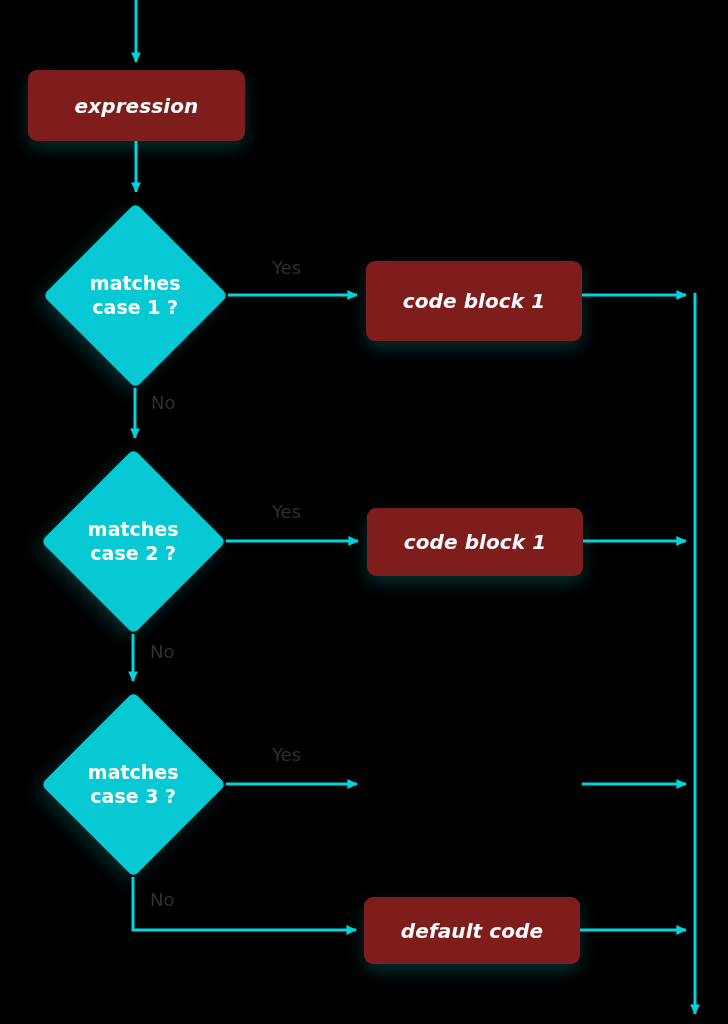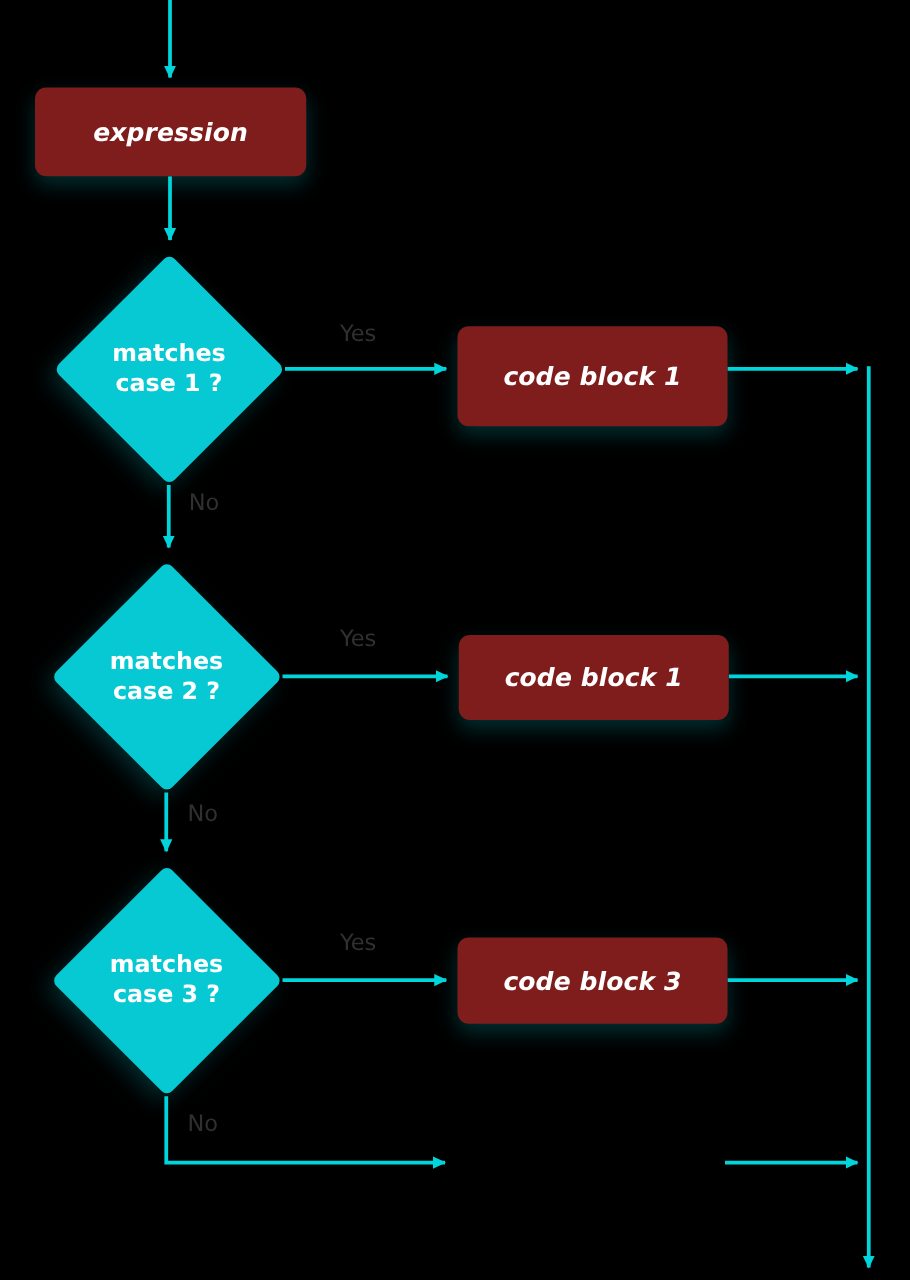--- a/index.html
+++ b/index.html
@@ -140,24 +140,24 @@
   </div>
 
   <div class="node process-box" style="left:366px; top:261px; width:216px; height:80px;">
     <span class="node-label">code block 1</span>
   </div>
 
   <div class="node process-box" style="left:367px; top:508px; width:216px; height:68px;">
     <span class="node-label">code block 1</span>
   </div>
 
-  <div class="node process-box" style="left:366px; top:750px; width:216px; height:69px;">
-    <span class="node-label">code block 3</span>
+
+  <div class="node process-box" style="left:364px; top:897px; width:216px; height:67px;">
+    <span class="node-label">default code</span>
   </div>
-
 
   <span class="edge-label" style="left:272px; top:259px;">Yes</span>
   <span class="edge-label" style="left:151px; top:394px;">No</span>
   <span class="edge-label" style="left:272px; top:503px;">Yes</span>
   <span class="edge-label" style="left:150px; top:643px;">No</span>
   <span class="edge-label" style="left:272px; top:746px;">Yes</span>
   <span class="edge-label" style="left:150px; top:891px;">No</span>
 
 </div>
 

